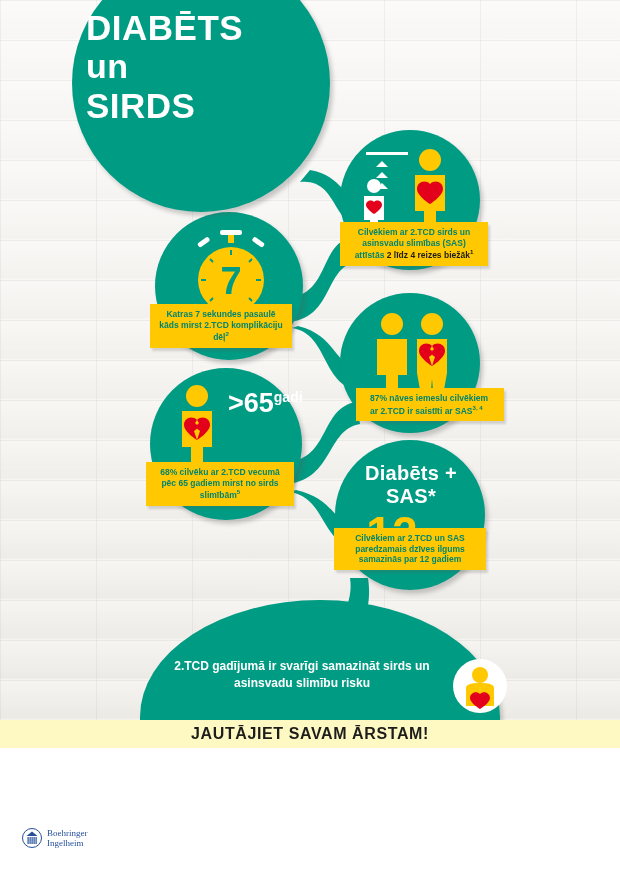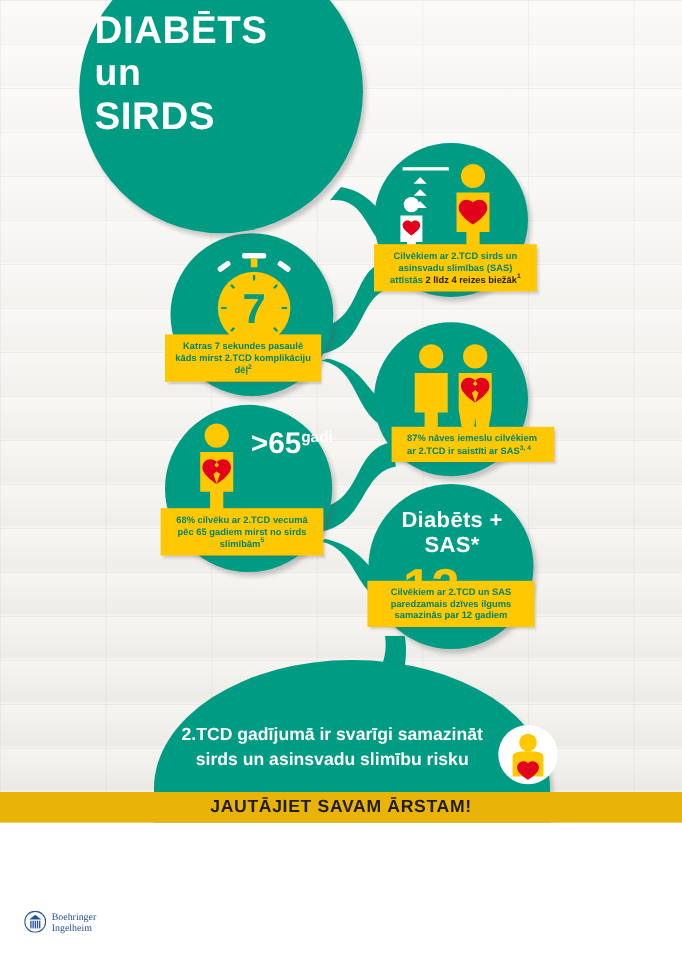--- a/index.html
+++ b/index.html
@@ -63,26 +63,26 @@
   #title-text .l3 { font-size: 35px; line-height: 1.05; }
 
   
   #bottom-bubble {
     position:absolute; left: 140px; top: 600px; width: 360px; height: 180px;
     background:#009b83; border-radius: 54% 54% 12% 12% / 70% 70% 14% 14%;
     z-index: 3;
   }
   #bottom-text {
     position:absolute; left: 152px; top: 658px; width: 300px;
-    color:#fff; font-weight:bold; font-size: 16px; line-height:1.4;
+    color:#fff; font-weight:bold; font-size: 12px; line-height:1.4;
     text-align:center; z-index: 8;
   }
   #ask-banner {
     position:absolute; left:0; top: 720px; width:620px; height: 28px;
-    background:#eab308; z-index: 9;
+    background:#fef9c3; z-index: 9;
     display:flex; align-items:center; justify-content:center;
     color:#1d1d1b; font-weight:bold; font-size:16px; letter-spacing:0.6px;
   }
   #footer {
     position:absolute; left:0; top:748px; width:620px; height:121px;
     background:#fff; z-index:10;
   }
   .fnote {
     position:absolute; left:133px; color:#4a4a4a;
     font-size:3.4px; line-height:1.55; width:400px;

